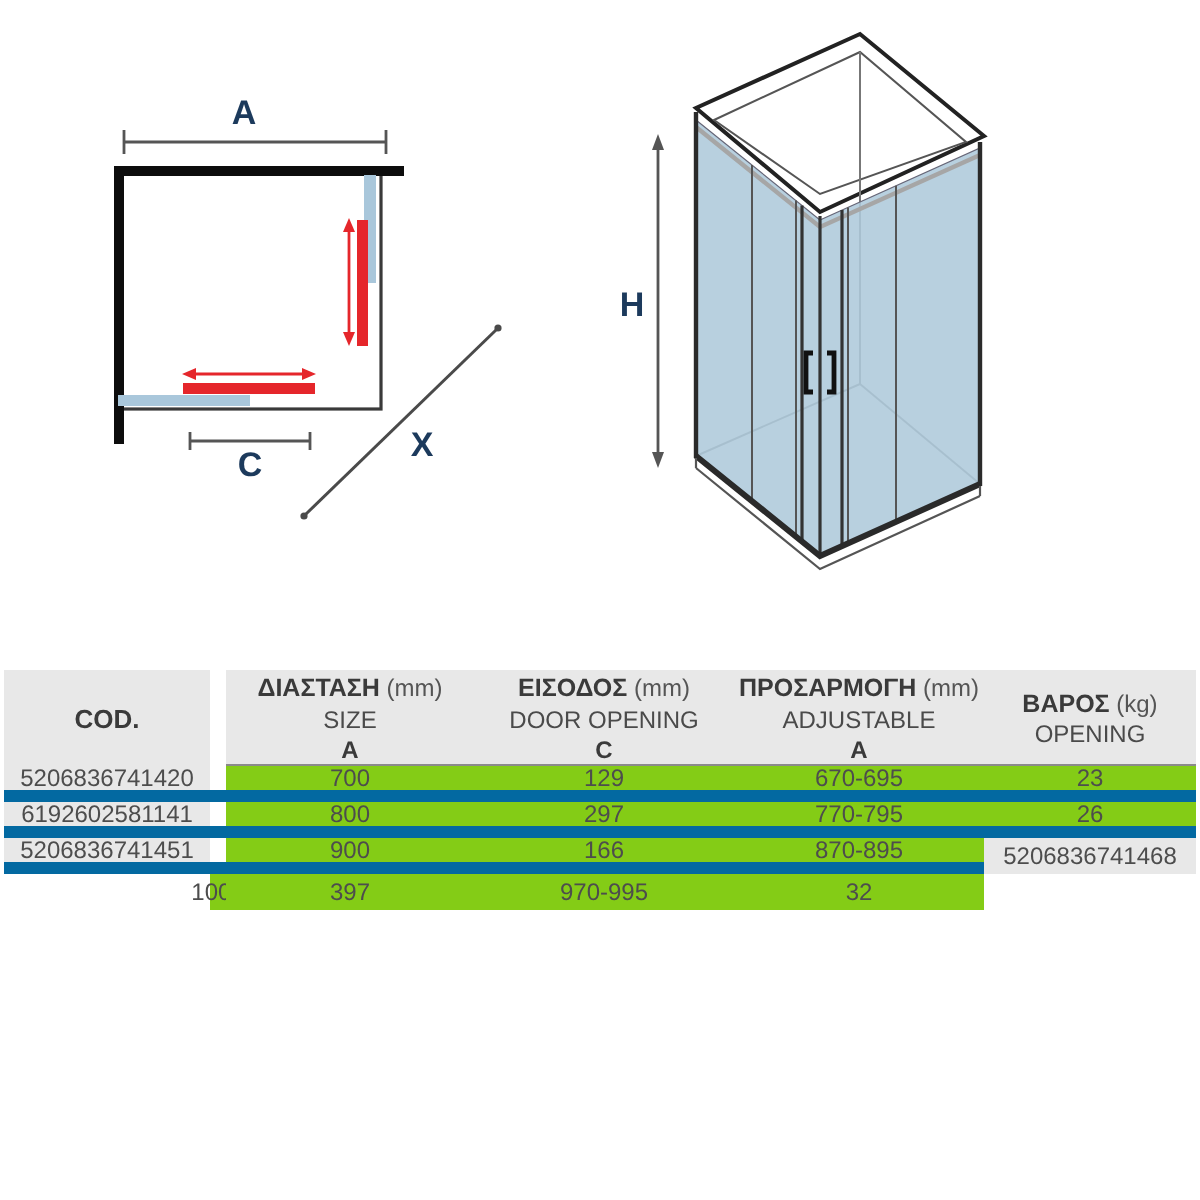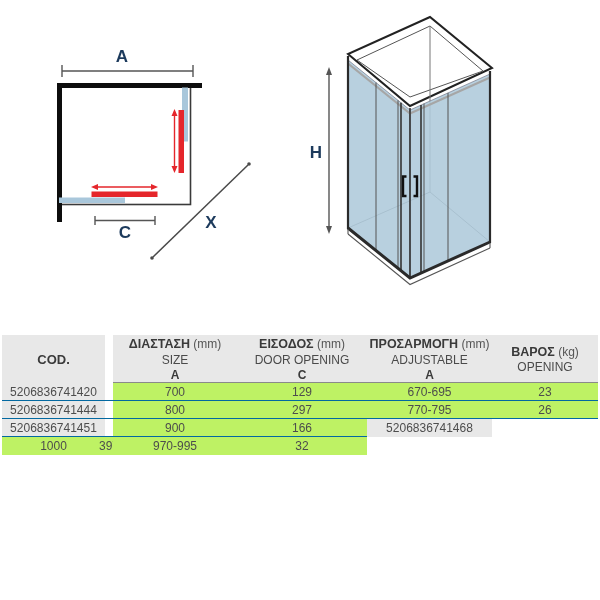--- a/index.html
+++ b/index.html
@@ -22,24 +22,24 @@
   .spec-table > div{box-sizing:border-box;display:flex;align-items:center;justify-content:center;}
   .cod-head{background:#e8e8e8;font-weight:bold;color:#3a3a3a;font-size:13px;}
   .head-cell{
     background:#e8e8e8;flex-direction:column;justify-content:space-between;
     padding:6px 0 3px 0;text-align:center;line-height:1.25;
   }
   .head-cell .h-title{font-weight:bold;color:#3a3a3a;font-size:12.5px;}
   .head-cell .h-unit{font-weight:normal;color:#555;font-size:12px;}
   .head-cell .h-sub{color:#4a4a4a;font-size:12px;}
   .head-cell .h-letter{font-weight:bold;color:#3a3a3a;font-size:12px;}
-  .sep-b{border-bottom:1px solid #0369a1;}
+  .sep-b{border-bottom:6px solid #0369a1;}
   .head-sep{border-bottom:1px solid #8a8a8a;}
   .code-cell{background:#e8e8e8;color:#4d4d4d;}
-  .val-cell{background:#bef264;}
+  .val-cell{background:#84cc16;}
 </style>
 </head>
 <body>
 
 <div class="canvas">
 
   <svg class="diagrams" viewBox="0 0 600 332">
 
     <g>
 
@@ -185,31 +185,32 @@
       <div class="h-letter"></div>
     </div>
 
     <div class="code-cell sep-b">5206836741420</div>
     <div class="sep-b"></div>
     <div class="val-cell sep-b">700</div>
     <div class="val-cell sep-b">129</div>
     <div class="val-cell sep-b">670-695</div>
     <div class="val-cell sep-b">23</div>
 
-    <div class="code-cell sep-b">5206836741444</div>
+    <div class="code-cell sep-b">6192602581141</div>
     <div class="sep-b"></div>
     <div class="val-cell sep-b">800</div>
     <div class="val-cell sep-b">297</div>
     <div class="val-cell sep-b">770-795</div>
     <div class="val-cell sep-b">26</div>
 
     <div class="code-cell sep-b">5206836741451</div>
     <div class="sep-b"></div>
     <div class="val-cell sep-b">900</div>
     <div class="val-cell sep-b">166</div>
+    <div class="val-cell sep-b">870-895</div>
 
     <div class="code-cell">5206836741468</div>
     <div></div>
     <div class="val-cell">1000</div>
     <div class="val-cell">397</div>
     <div class="val-cell">970-995</div>
     <div class="val-cell">32</div>
 
   </div>
 </div>

